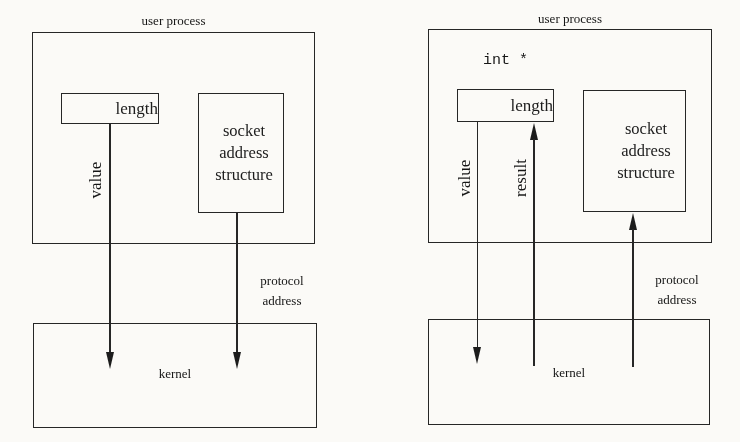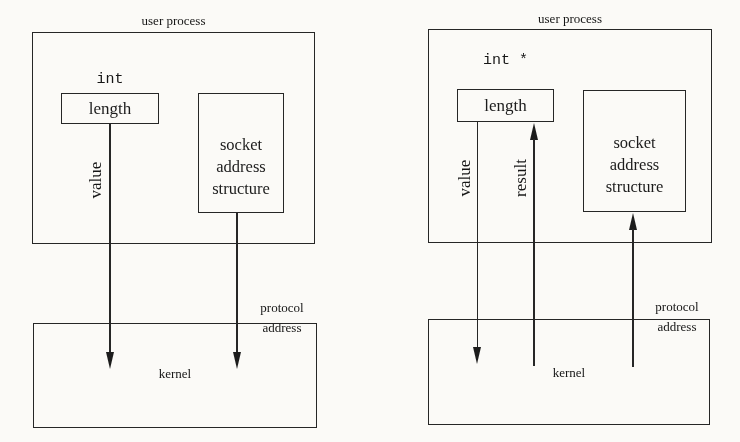--- a/index.html
+++ b/index.html
@@ -11,30 +11,30 @@
     color: #1c1c1c;
     position: relative;
   }
   .page { position: absolute; inset: 0; }
   .box {
     position: absolute;
     border: 1.5px solid #262626;
     box-sizing: border-box;
     background: transparent;
   }
-  .flexc { display: flex; align-items: center; justify-content: center; }
+  .flexc { display: flex; align-items: center; justify-content: flex-end; }
   .lbl {
     position: absolute;
     font-size: 13px;
     line-height: 19px;
     text-align: center;
     color: #161616;
     white-space: nowrap;
   }
-  .wrap { white-space: normal; margin-top: 27px; }
+  .wrap { white-space: normal; }
   .mono {
     position: absolute;
     font-family: "Liberation Mono", monospace;
     font-size: 15px;
     text-align: center;
     color: #161616;
     white-space: pre;
   }
   .vline {
     position: absolute;
@@ -74,21 +74,20 @@
 </style>
 </head>
 <body>
 
 <div class="page">
 
   <div class="lbl" style="left:32px; top:11px; width:283px;">user process</div>
 
   <div class="box" style="left:32px; top:32px; width:283px; height:212px;"></div>
 
-  <div class="mono" style="left:61px; top:71px; width:98px;">int</div>
 
   <div class="box flexc" style="left:61px; top:93px; width:98px; height:31px;">
     <span class="len-inner">length</span>
   </div>
 
   <div class="box flexc" style="left:198px; top:93px; width:86px; height:120px;">
     <span class="socket-inner wrap">socket address structure</span>
   </div>
 
   <div class="vline" style="left:109.25px; top:124px; height:229px;"></div>

